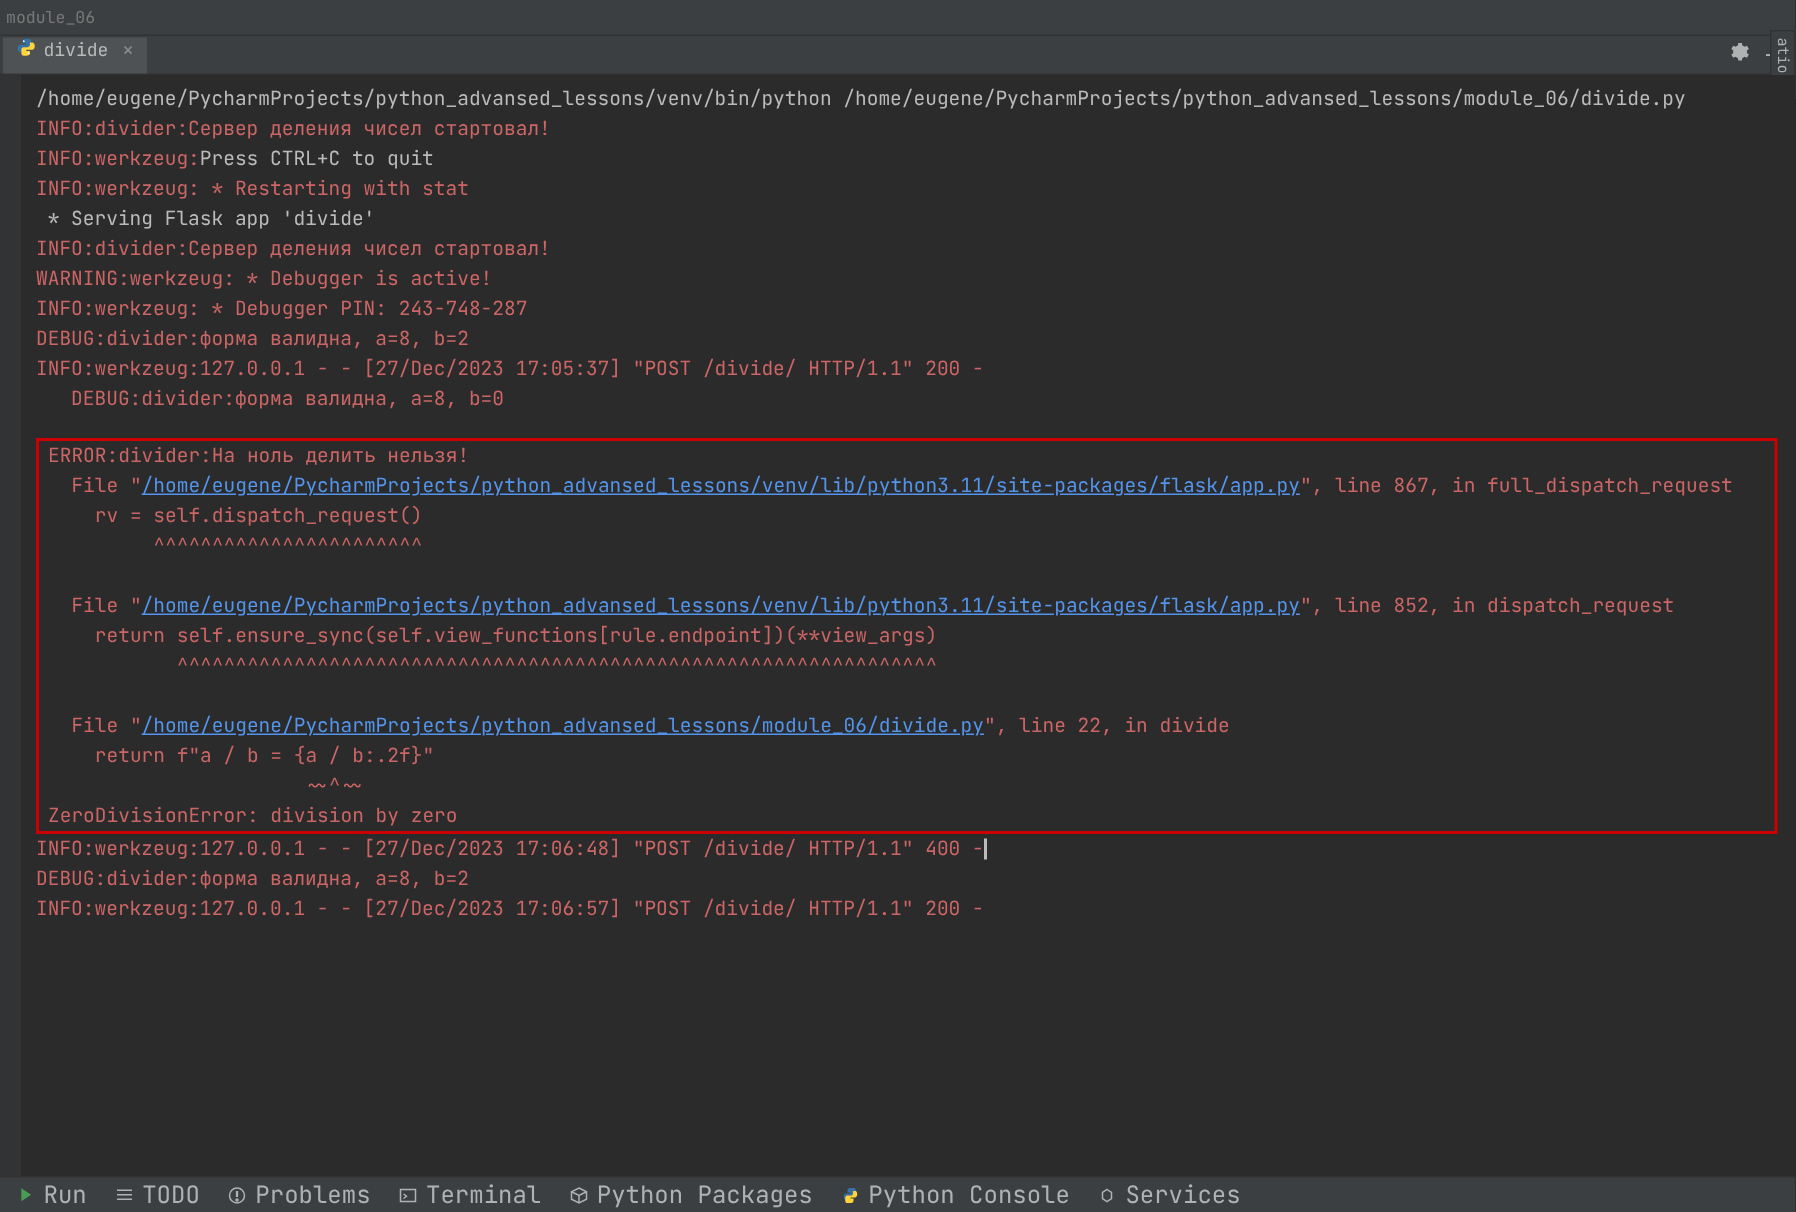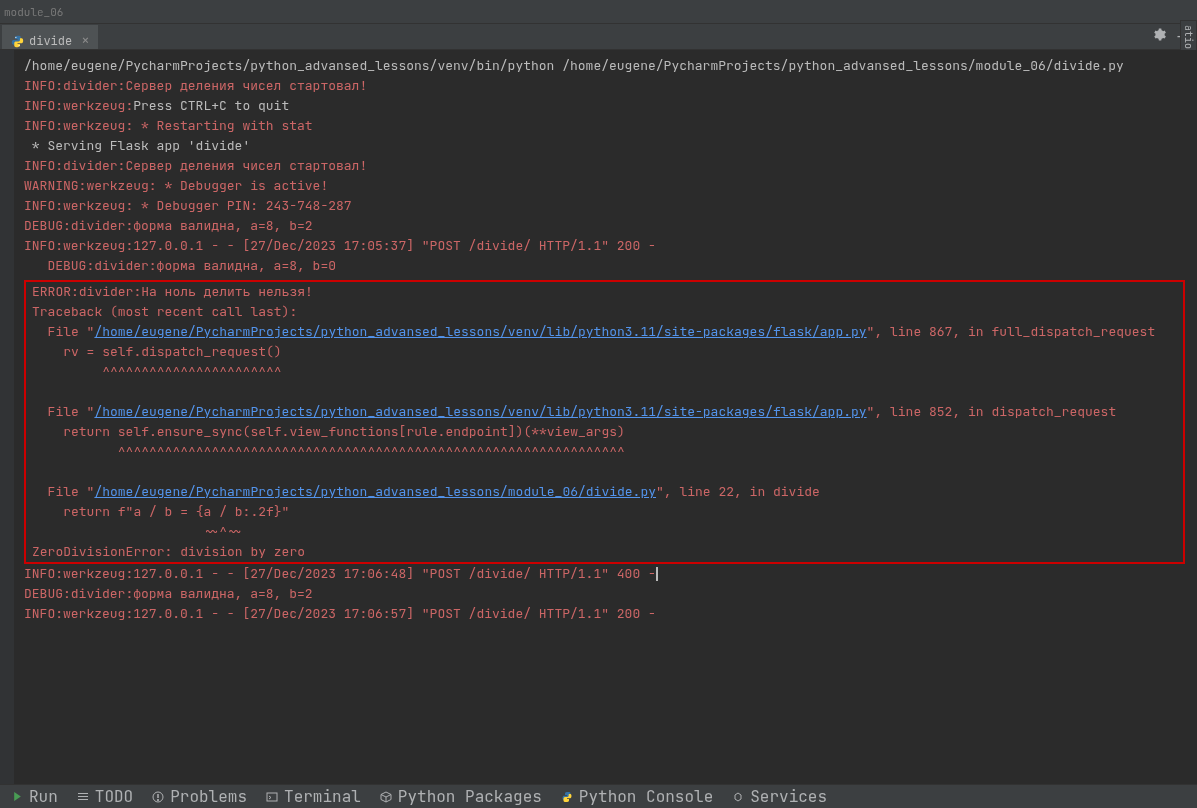--- a/index.html
+++ b/index.html
@@ -33,21 +33,21 @@
       background: #3c3f41;
       display: flex;
       align-items: center;
       border-bottom: 1px solid #323232;
       padding-left: 2px;
     }
     .tab {
       background: #4e5254;
       height: 24px;
       display: flex;
-      align-items: flex-end;
+      align-items: flex-start;
       padding: 0 8px;
       color: #bbbbbb;
       font-size: 12px;
       gap: 5px;
     }
     .tab-icon {
       width: 14px;
       height: 14px;
       display: flex;
       align-items: center;
@@ -86,21 +86,21 @@
     .line {
       white-space: pre;
       font-size: 13px;
       margin-left: 6px;
     }
     .gray { color: #bbbbbb; }
     .link { color: #5394ec; text-decoration: underline; }
     .red-text { color: #cc6666; }
     .error-box {
       border: 2px solid #cc0000;
-      margin: 4px 6px 0 6px;
+      margin: 16px 6px 0 6px;
       padding: 0;
     }
     .cursor {
       display: inline-block;
       width: 2px;
       height: 14px;
       background: #bbbbbb;
       vertical-align: middle;
     }
     .status-bar {
@@ -179,21 +179,20 @@
   <div class="line gray"> * Serving Flask app 'divide'</div>
   <div class="line"><span class="red-text">INFO:divider:</span><span class="red-text">Сервер деления чисел стартовал!</span></div>
   <div class="line red-text">WARNING:werkzeug: * Debugger is active!</div>
   <div class="line red-text">INFO:werkzeug: * Debugger PIN: 243-748-287</div>
   <div class="line red-text">DEBUG:divider:форма валидна, a=8, b=2</div>
   <div class="line red-text">INFO:werkzeug:127.0.0.1 - - [27/Dec/2023 17:05:37] "POST /divide/ HTTP/1.1" 200 -</div>
   <div class="line red-text">   DEBUG:divider:форма валидна, a=8, b=0</div>
 
   <div class="error-box">
     <div class="line red-text">ERROR:divider:На ноль делить нельзя!</div>
-    <div class="line red-text">Traceback (most recent call last):</div>
     <div class="line"><span class="red-text">  File "</span><a href="#" class="link">/home/eugene/PycharmProjects/python_advansed_lessons/venv/lib/python3.11/site-packages/flask/app.py</a><span class="red-text">", line 867, in full_dispatch_request</span></div>
     <div class="line red-text">    rv = self.dispatch_request()</div>
     <div class="line red-text">         ^^^^^^^^^^^^^^^^^^^^^^^</div>
     <div class="line">&nbsp;</div>
     <div class="line"><span class="red-text">  File "</span><a href="#" class="link">/home/eugene/PycharmProjects/python_advansed_lessons/venv/lib/python3.11/site-packages/flask/app.py</a><span class="red-text">", line 852, in dispatch_request</span></div>
     <div class="line red-text">    return self.ensure_sync(self.view_functions[rule.endpoint])(**view_args)</div>
     <div class="line red-text">           ^^^^^^^^^^^^^^^^^^^^^^^^^^^^^^^^^^^^^^^^^^^^^^^^^^^^^^^^^^^^^^^^^</div>
     <div class="line">&nbsp;</div>
     <div class="line"><span class="red-text">  File "</span><a href="#" class="link">/home/eugene/PycharmProjects/python_advansed_lessons/module_06/divide.py</a><span class="red-text">", line 22, in divide</span></div>
     <div class="line red-text">    return f"a / b = {a / b:.2f}"</div>

